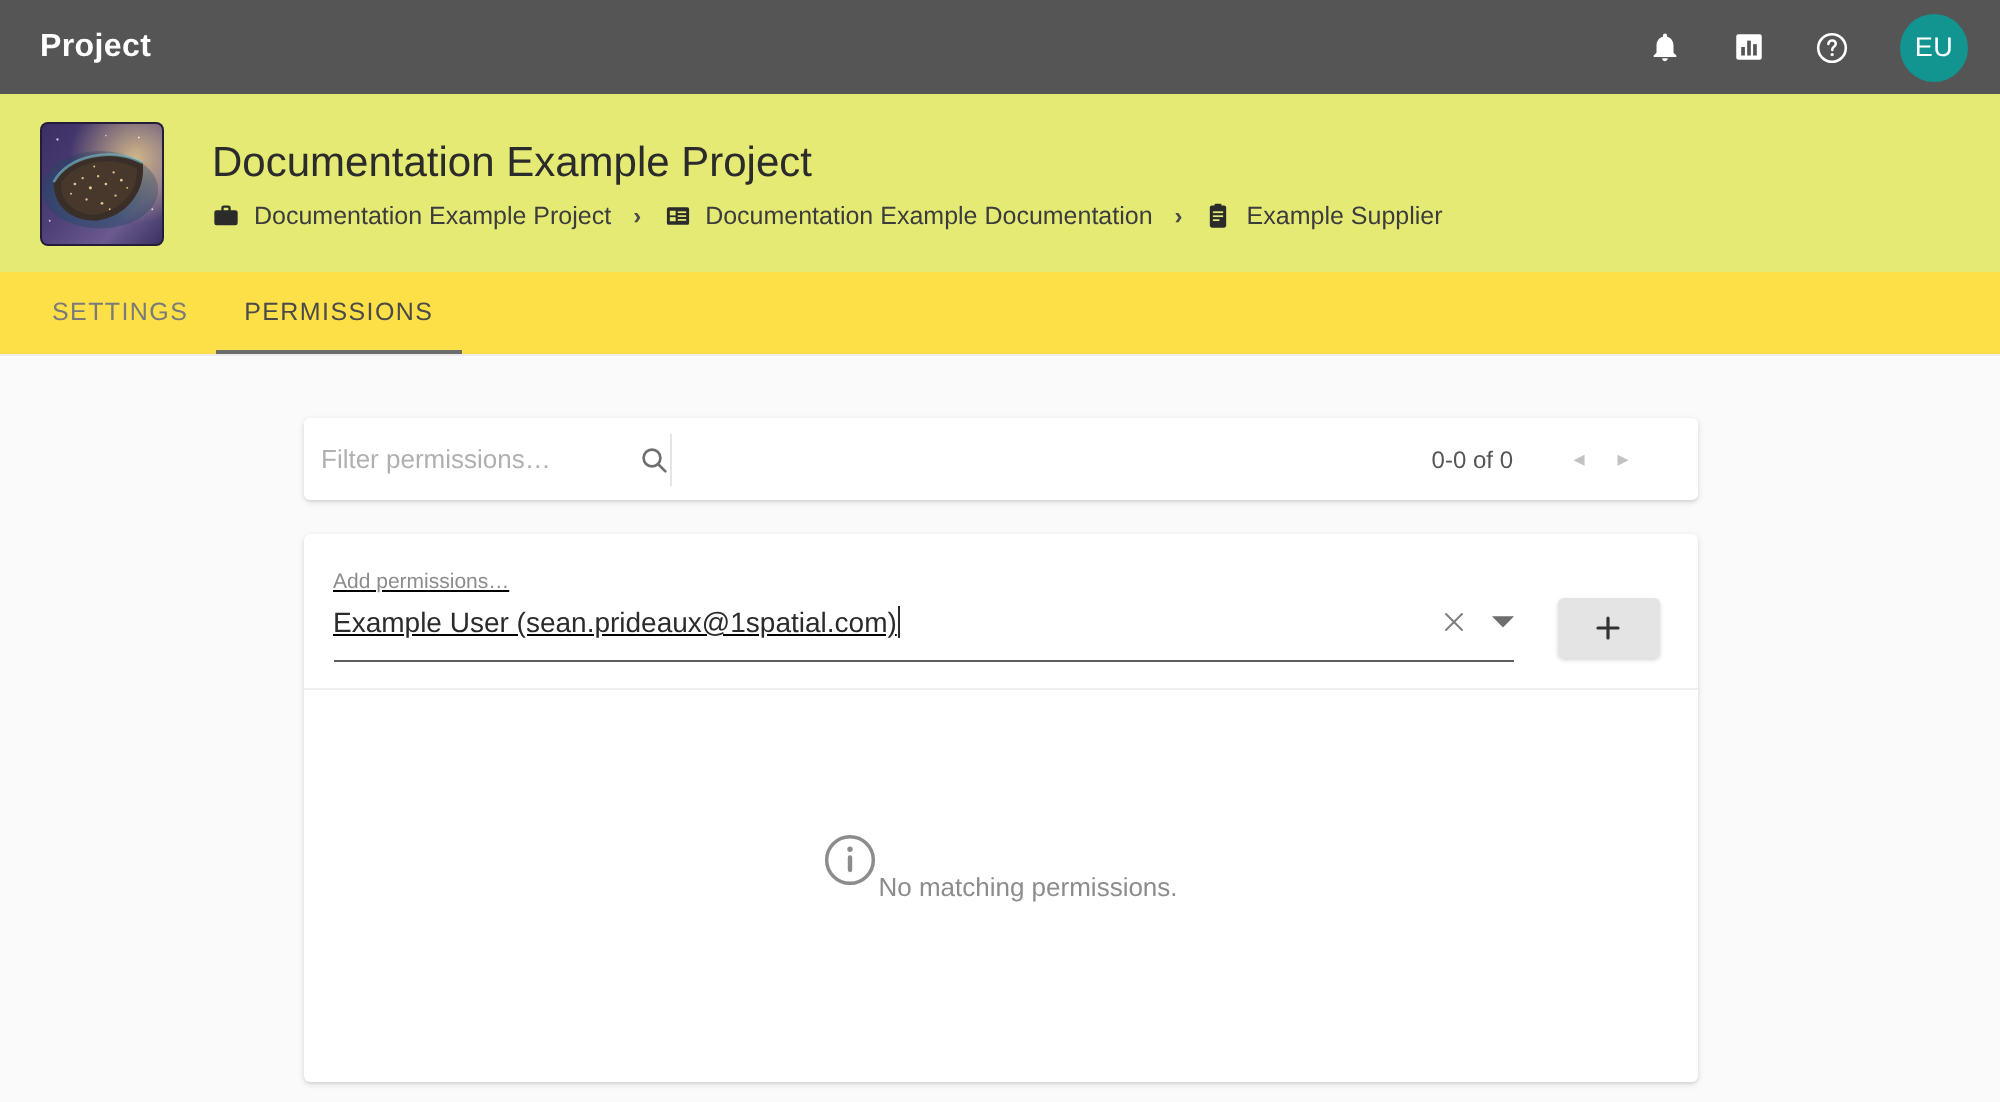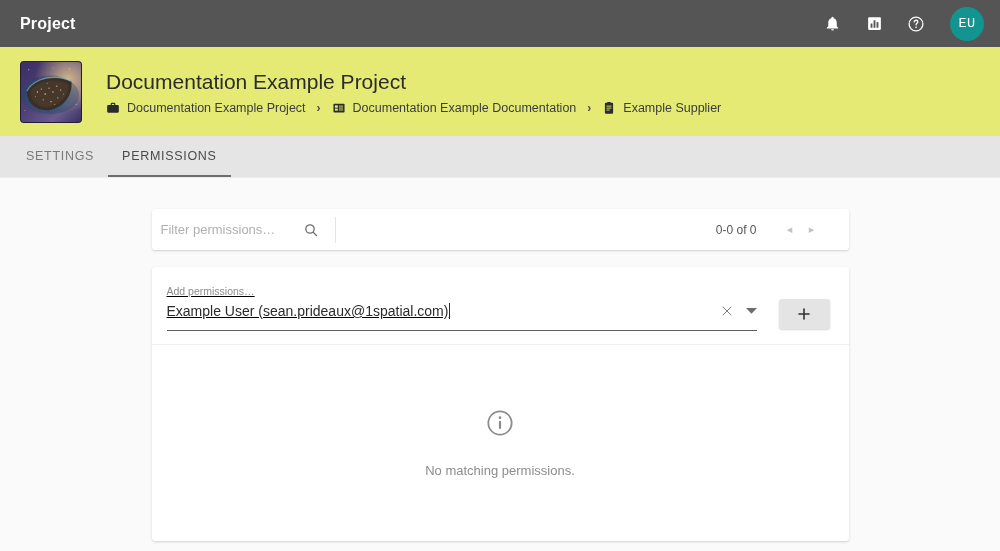--- a/index.html
+++ b/index.html
@@ -26,21 +26,21 @@
   .topbar-actions { display: flex; align-items: center; gap: 14px; }
   .icon-btn {
     width: 28px; height: 28px;
     display: flex; align-items: center; justify-content: center;
     color: #ffffff; cursor: pointer;
   }
   .avatar {
     width: 34px; height: 34px; border-radius: 50%;
     background: #129490; color: #ffffff;
     display: flex; align-items: center; justify-content: center;
-    font-size: 13.5px; letter-spacing: .3px; margin-left: 6px; cursor: pointer; font-family: Liberation Mono, monospace;
+    font-size: 13.5px; letter-spacing: .3px; margin-left: 6px; cursor: pointer;
   }
 
   
   .banner {
     height: 89px; background: #e4ea74;
     display: flex; align-items: center; padding: 0 20px;
     position: relative;
   }
   .proj-thumb {
     width: 62px; height: 62px; border-radius: 4px;
@@ -54,21 +54,21 @@
     font-size: 21px; color: #2b2b2b; font-weight: normal;
     line-height: 26px; margin-bottom: 6px;
   }
   .crumbs { display: flex; align-items: center; font-size: 12.5px; color: #3c3c3c; }
   .crumb { display: flex; align-items: center; cursor: pointer; }
   .crumb-icon { width: 14px; height: 14px; margin-right: 7px; display: flex; align-items: center; justify-content: center; }
   .crumb-sep { margin: 0 11px; color: #4a4a4a; font-size: 12px; font-weight: bold; }
 
   
   .tabs {
-    height: 42px; background: #e5e5e5;
+    height: 42px; background: #fde047;
     display: flex; align-items: flex-end;
     padding-left: 12px; border-bottom: 1px solid #ececec;
   }
   .tab {
     font-size: 12.5px; letter-spacing: .7px; color: #7a7a7a;
     padding: 0 14px; height: 41px; line-height: 41px;
     cursor: pointer; position: relative;
   }
   .tab.active { color: #4a4a4a; }
   .tab.active::after {
@@ -85,21 +85,21 @@
     box-shadow: 0 1px 3px rgba(0,0,0,.13), 0 1px 1px rgba(0,0,0,.05);
   }
 
   
   .filter-card {
     height: 41px; display: flex; align-items: center;
     margin-bottom: 17px;
   }
   .filter-field {
     display: flex; align-items: center;
-    width: 183px; padding-left: 9px; height: 100%;
+    width: 183px; padding-left: 9px; height: 100%; justify-content: space-between;
   }
   .filter-input {
     border: none; outline: none; background: transparent;
     font-family: "Liberation Sans", sans-serif;
     font-size: 13px; color: #3c3c3c; width: 140px;
   }
   .filter-input::placeholder { color: #b0b0b0; }
   .search-icon { margin-left: 2px; display: flex; align-items: center; cursor: pointer; }
   .vdivider { width: 1px; height: 26px; background: #e4e4e4; }
   .filter-spacer { flex: 1; }
@@ -139,21 +139,21 @@
     background: #e4e4e4; border: none;
     display: flex; align-items: center; justify-content: center;
     cursor: pointer; margin-left: 8px; margin-bottom: 2px;
     box-shadow: 0 1px 2px rgba(0,0,0,.17);
     color: #333333;
   }
 
   
   .empty {
     height: 196px;
-    display: flex; flex-direction: column;
+    display: flex; flex-direction: row;
     align-items: center; justify-content: center;
   }
   .empty-icon { margin-bottom: 22px; color: #8c8c8c; }
   .empty-text { font-size: 13px; color: #8c8c8c; }
 </style>
 </head>
 <body>
 
 <div class="app">
 

